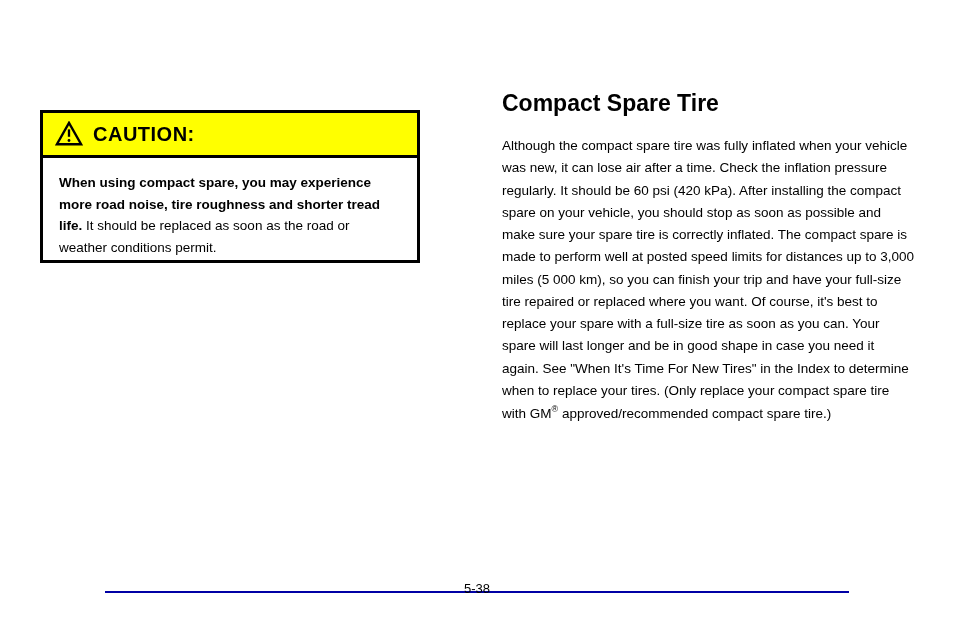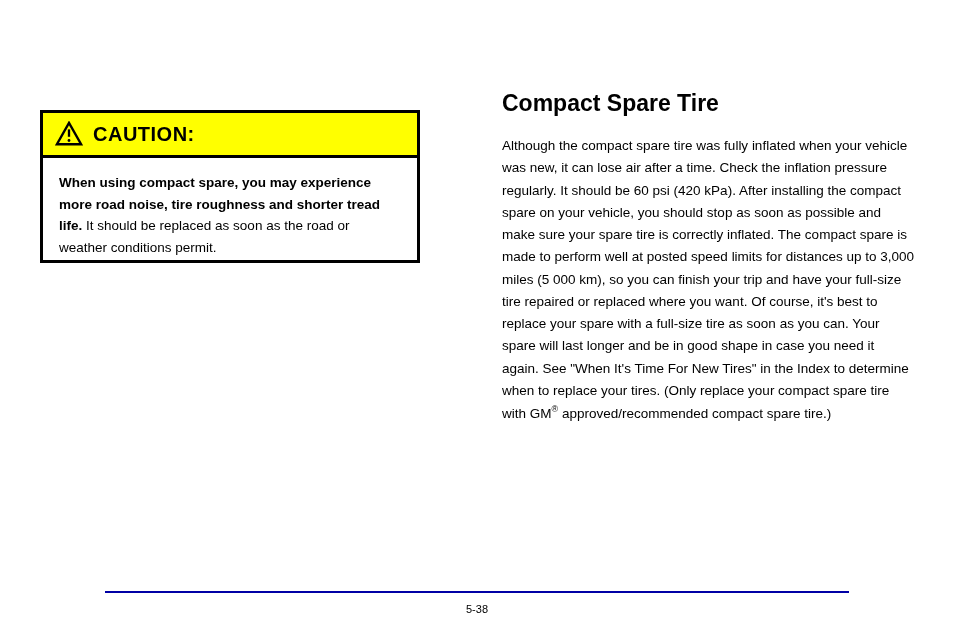--- a/index.html
+++ b/index.html
@@ -67,24 +67,24 @@
     .right-para {
       font-size: 13.5px;
       line-height: 1.65;
     }
     .reg {
       font-size: 9px;
       vertical-align: super;
     }
     .page-num {
       position: absolute;
-      bottom: 21px;
+      bottom: 40px;
       left: 50%;
       transform: translateX(-50%);
-      font-size: 11px;
+      font-size: 13px;
     }
     .blue-line {
       position: absolute;
       bottom: 43px;
       left: 105px;
       right: 105px;
       height: 2px;
       background: #0000a5;
     }
   </style>

